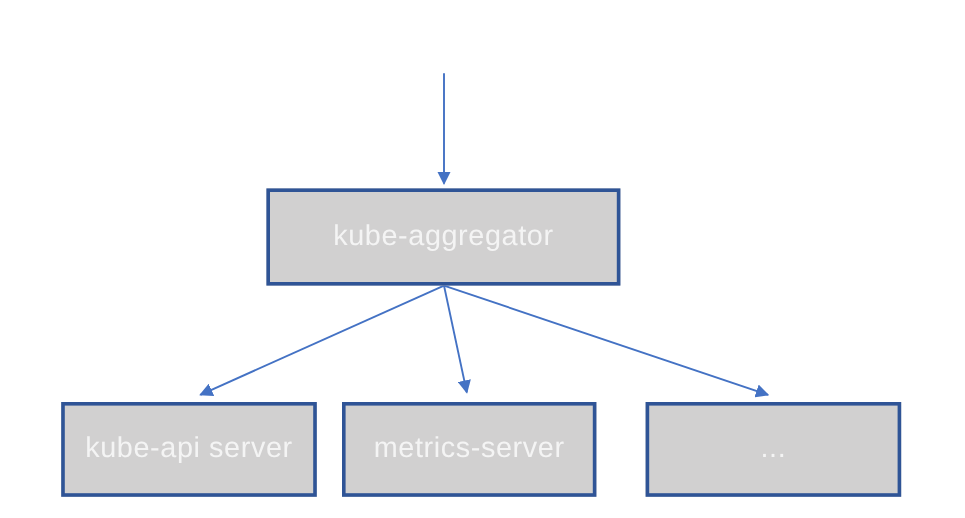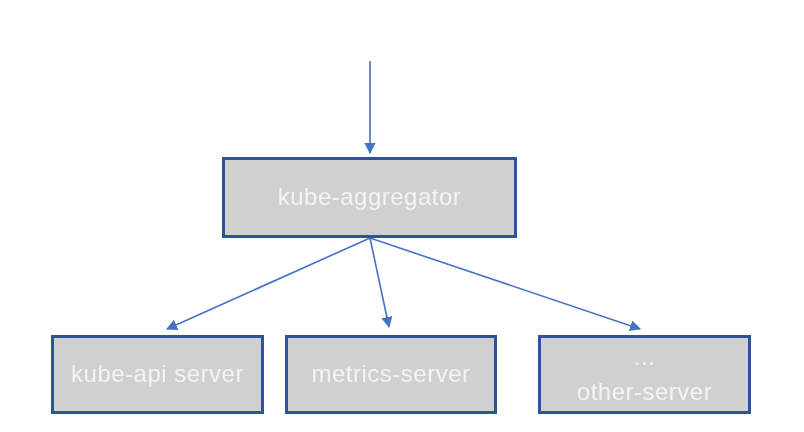--- a/index.html
+++ b/index.html
@@ -78,16 +78,15 @@
   <div class="node node-metrics">
     <span>metrics-server</span>
   </div>
 
   <div class="node node-kube-api">
     <span>kube-api server</span>
   </div>
 
   <div class="node node-other">
     <span>...</span>
-    <span>other-server</span>
   </div>
 
 </div>
 
 </body></html>

